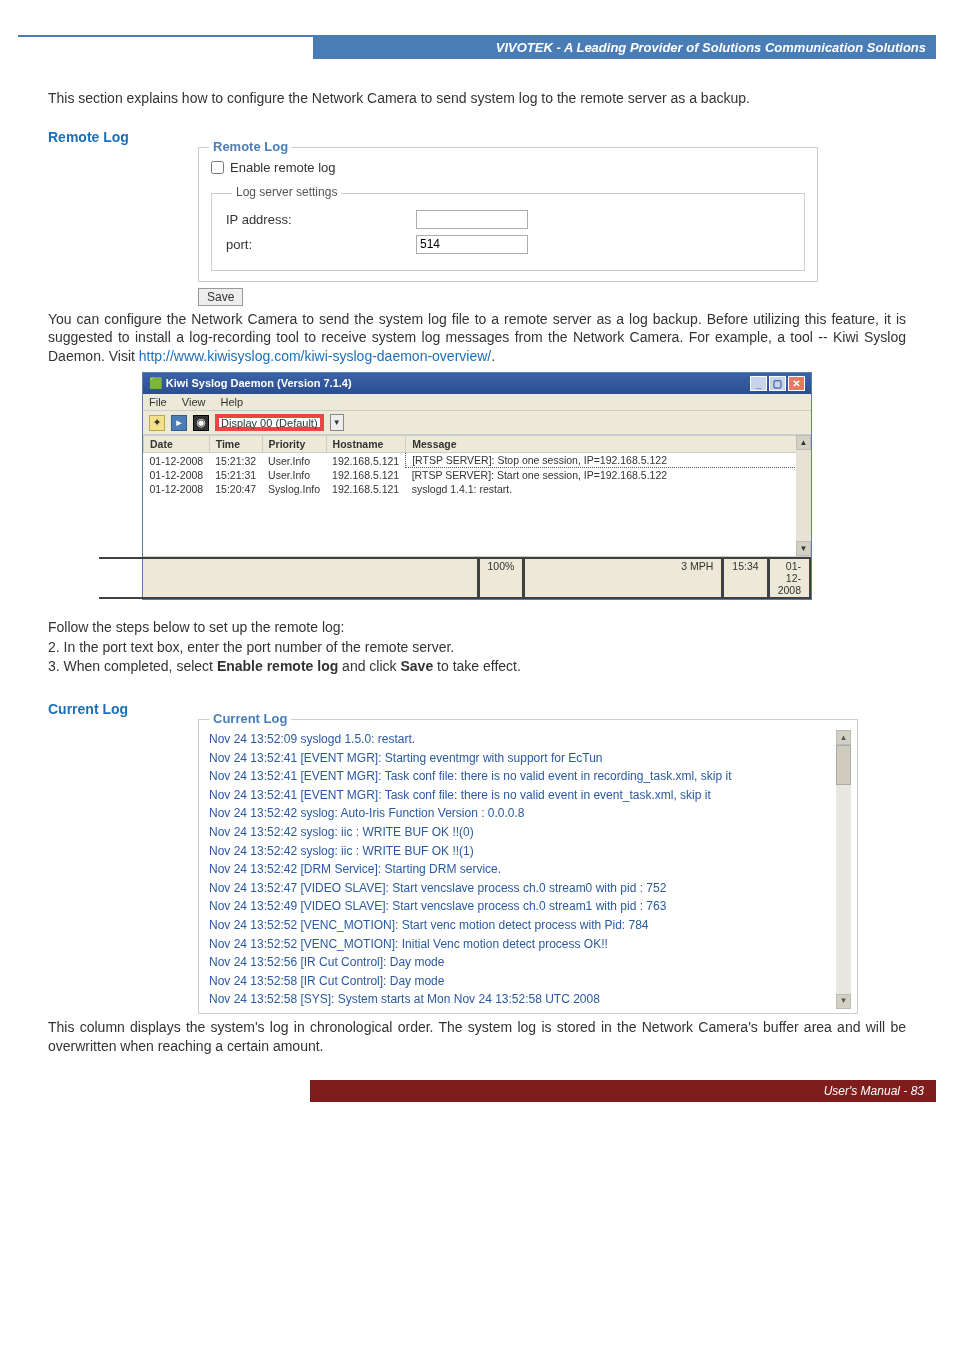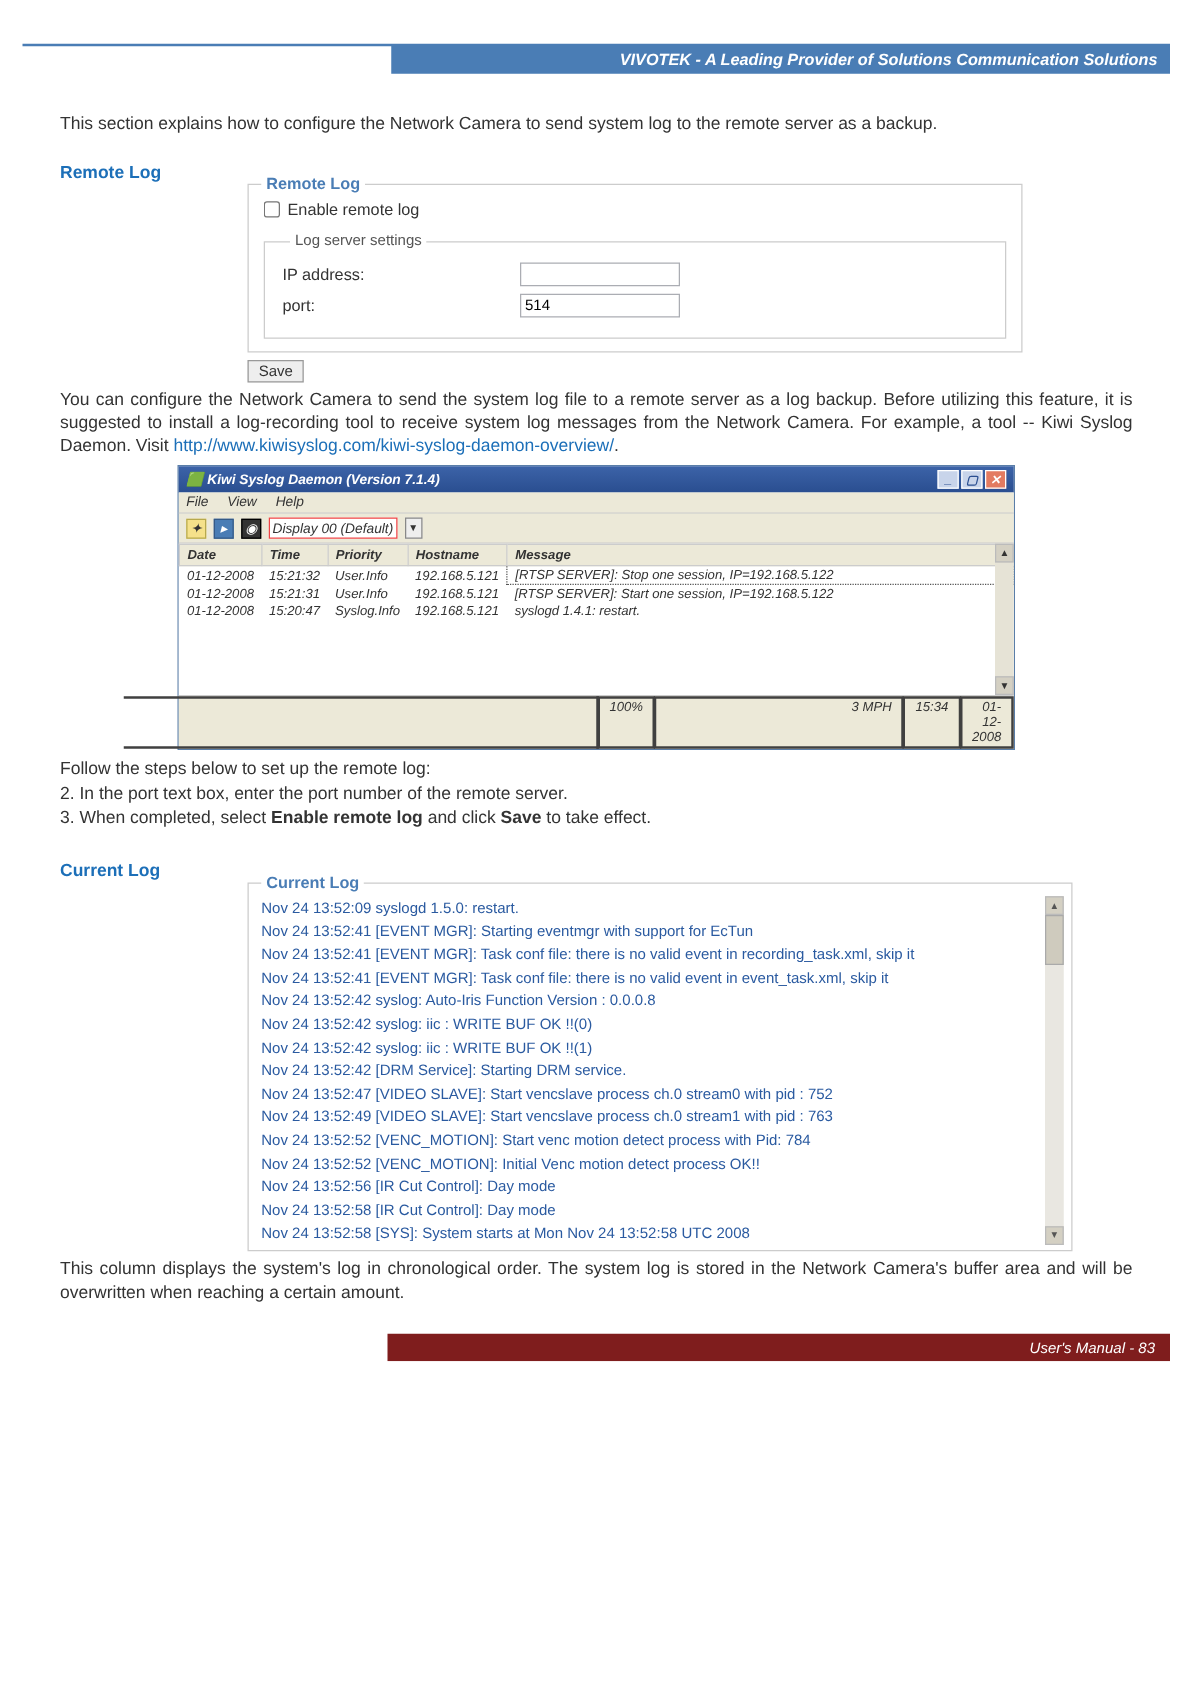--- a/index.html
+++ b/index.html
@@ -87,43 +87,42 @@
     background: #fff;
     padding: 0 4px;
     color: #555;
     font-size: 12px;
   }
   .checkbox-row { display: flex; align-items: center; gap: 6px; margin: 6px 0 6px 0; font-size: 13px; color: #333; }
   .form-row { display: flex; align-items: center; margin: 6px 0; font-size: 13px; }
   .form-row label { width: 190px; color: #333; }
   .form-row input[type="text"] {
     border: 1px solid #7a9; border-color:#abadb3;
-    height: 19px; width: 128px; font-size: 12px; padding: 0 3px;
+    height: 19px; width: 112px; font-size: 12px; padding: 0 3px;
   }
   .save-btn {
     display: inline-block;
     border: 1px solid #999;
     background: #eee;
     font-size: 12px;
     padding: 1px 8px;
     margin: 6px 0 2px 150px;
   }
   .para {
     text-align: justify;
     line-height: 1.35;
     margin-top: 2px;
   }
   .link { color: #1c6fb8; }
   
   .kiwi {
     width: 670px;
-    margin: 6px auto 5px auto;
+    margin: 6px auto 18px auto;
     border: 1px solid #5a7ea8;
     font-size: 11px;
-    font-style: italic;
   }
   .kiwi-title {
     background: linear-gradient(#3c63a8, #2a4e90);
     color: #fff;
     font-size: 11px;
     font-weight: bold;
     padding: 3px 6px;
     display: flex;
     justify-content: space-between;
     align-items: center;
@@ -134,21 +133,21 @@
   .winbtn.max { background:#c8d4ea; color:#2a4e90; border:1px solid #fff;}
   .winbtn.close { background:#e37b61; color:#fff; border:1px solid #fff;}
   .kiwi-menu { background:#ece9d8; padding:2px 6px; font-size:11px; border-bottom:1px solid #ccc;}
   .kiwi-menu span { margin-right:12px; text-decoration:underline; text-decoration-color:transparent;}
   .kiwi-menu span::first-letter { text-decoration: underline; }
   .kiwi-toolbar { background:#ece9d8; padding:3px 6px; border-bottom:1px solid #ccc; display:flex; align-items:center; gap:6px;}
   .tool-icon { width:16px; height:16px; display:inline-flex; align-items:center; justify-content:center; font-size:11px; }
   .tool-icon.yellow { background:#f5e18a; border:1px solid #b7a94d;}
   .tool-icon.blue { background:#4a7db5; color:#fff; border:1px solid #355a87;}
   .tool-icon.dark { background:#333; color:#fff; border:1px solid #000;}
-  .disp-select { border:1px solid #ef4444; background:#fff; font-size:11px; padding:0 2px; height:17px; display:flex; align-items:center;}
+  .disp-select { border:4px solid #ef4444; background:#fff; font-size:11px; padding:0 2px; height:17px; display:flex; align-items:center;}
   .disp-arrow { border:1px solid #888; background:#eee; width:14px; height:17px; display:flex; align-items:center; justify-content:center; font-size:8px;}
   .kiwi-table { width:100%; border-collapse:collapse; font-size:10.5px; }
   .kiwi-table th { background:#ece9d8; border:1px solid #ccc; padding:2px 6px; text-align:left; font-weight:bold;}
   .kiwi-table td { padding:1px 6px; white-space:nowrap; }
   .kiwi-body { background:#fff; min-height:100px; position:relative;}
   .kiwi-scroll { position:absolute; right:0; top:0; bottom:0; width:15px; background:#e6e3d6; display:flex; flex-direction:column; justify-content:space-between;}
   .kiwi-scroll .arr { height:15px; background:#d4d0c3; border:1px solid #bbb; display:flex; align-items:center; justify-content:center; font-size:8px;}
   .kiwi-status { background:#ece9d8; border-top:1px solid #ccc; display:flex; justify-content:flex-end; font-size:10.5px;}
   .kiwi-status .cell { border:2px solid #404040; padding:1px 8px; margin-left:-1px;text-align:right;}
   .kiwi-status .cell.first { margin-right:auto; margin-left:0; border-left:none; flex:0 0 380px;}

